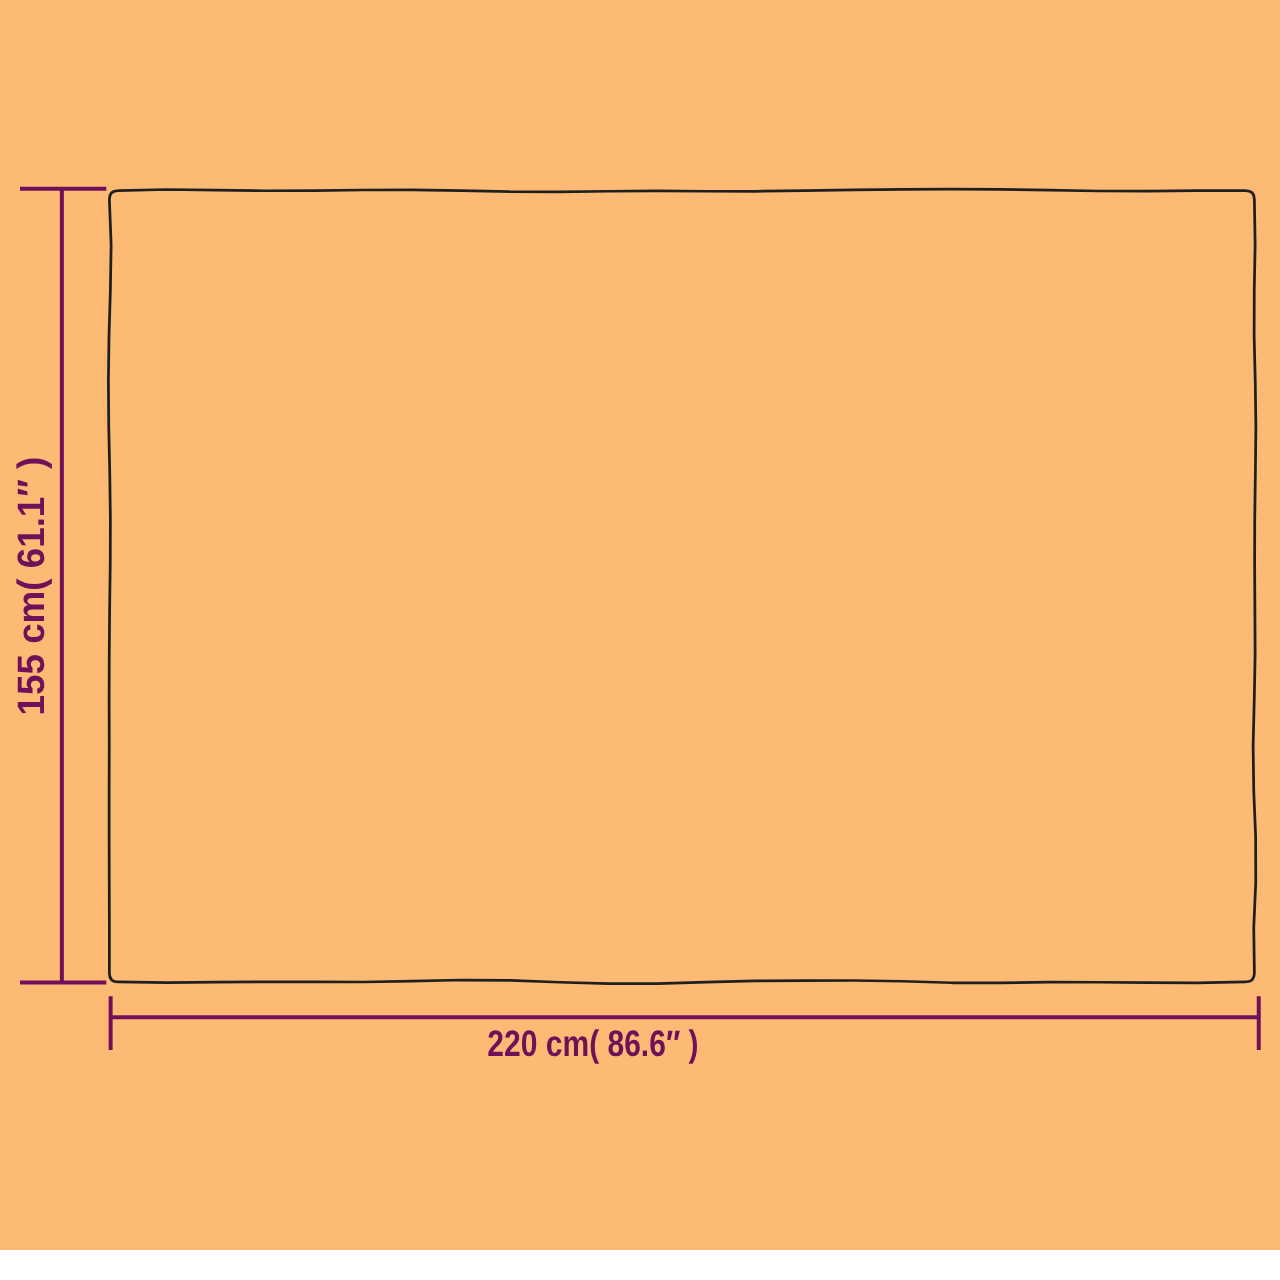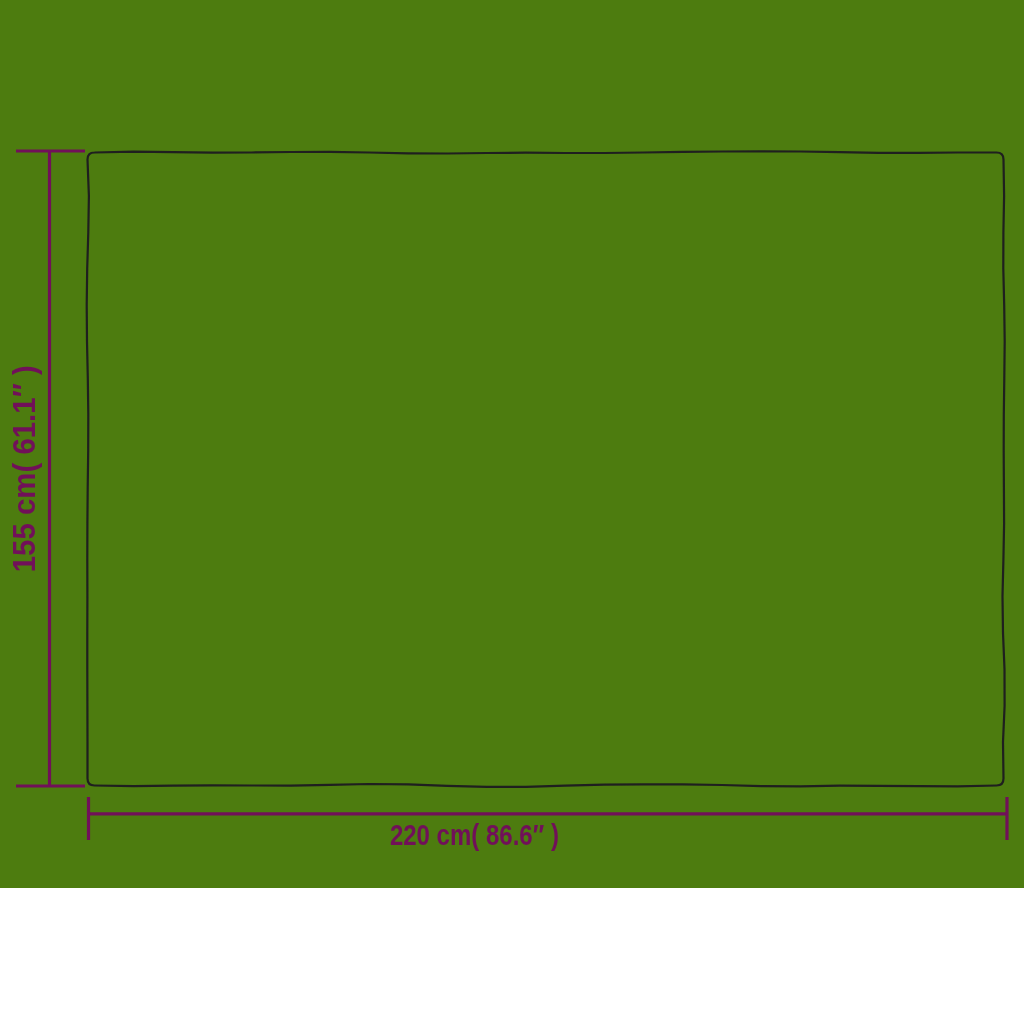--- a/index.html
+++ b/index.html
@@ -1,16 +1,16 @@
 <!DOCTYPE html>
 <html><head>
 <meta charset="utf-8">
 <style>
 html,body { margin:0; padding:0; background:#ffffff; }
-.wrap { position:relative; width:1024px; height:888px; background:#4d7c0f; overflow:hidden; }
+.wrap { position:relative; width:1024px; height:1000px; background:#fdba74; overflow:hidden; }
 svg { position:absolute; left:0; top:0; }
 </style>
 </head>
 <body>
 <div class="wrap">
 <svg width="1024" height="1024" viewBox="0 0 1024 1024">
 
 <path d="M 94.5 152.5 L 133.7 151.6 L 172.9 152.1 L 212.2 152.6 L 251.4 152.5 L 290.6 152.0 L 329.8 151.9 L 369.0 152.5 L 408.2 153.4 L 447.5 153.5 L 486.7 153.0 L 525.9 152.7 L 565.1 153.0 L 604.3 153.0 L 643.5 152.5 L 682.8 151.9 L 722.0 151.5 L 761.2 151.3 L 800.4 151.5 L 839.6 152.1 L 878.8 152.8 L 918.1 152.9 L 957.3 152.5 L 996.5 152.5 Q 1003.5 152.5 1003.5 159.5 L 1004.1 195.9 L 1003.4 232.3 L 1003.3 268.7 L 1004.2 305.1 L 1004.7 341.6 L 1004.3 378.0 L 1003.8 414.4 L 1003.7 450.8 L 1003.9 487.2 L 1004.1 523.6 L 1003.4 560.0 L 1002.5 596.4 L 1003.0 632.9 L 1004.5 669.3 L 1004.6 705.7 L 1003.0 742.1 L 1003.5 778.5 Q 1003.5 785.5 996.5 785.5 L 957.3 786.3 L 918.1 786.1 L 878.8 785.8 L 839.6 785.7 L 800.4 786.3 L 761.2 786.2 L 722.0 785.0 L 682.8 784.4 L 643.5 784.4 L 604.3 784.7 L 565.1 785.7 L 525.9 786.9 L 486.7 786.9 L 447.5 785.8 L 408.2 784.3 L 369.0 784.0 L 329.8 784.9 L 290.6 785.6 L 251.4 785.5 L 212.2 785.4 L 172.9 785.7 L 133.7 786.1 L 94.5 785.5 Q 87.5 785.5 87.5 778.5 L 87.5 742.1 L 87.4 705.7 L 87.3 669.3 L 87.3 632.9 L 87.4 596.4 L 87.3 560.0 L 87.4 523.6 L 87.7 487.2 L 88.2 450.8 L 88.3 414.4 L 87.8 378.0 L 87.0 341.6 L 86.7 305.1 L 87.2 268.7 L 88.3 232.3 L 88.9 195.9 L 87.5 159.5 Q 87.5 152.5 94.5 152.5 Z" fill="none" stroke="#1f1f1f" stroke-width="2.2" stroke-linejoin="round"></path>
 
 <g stroke="#711059" stroke-width="3.2" fill="none">

